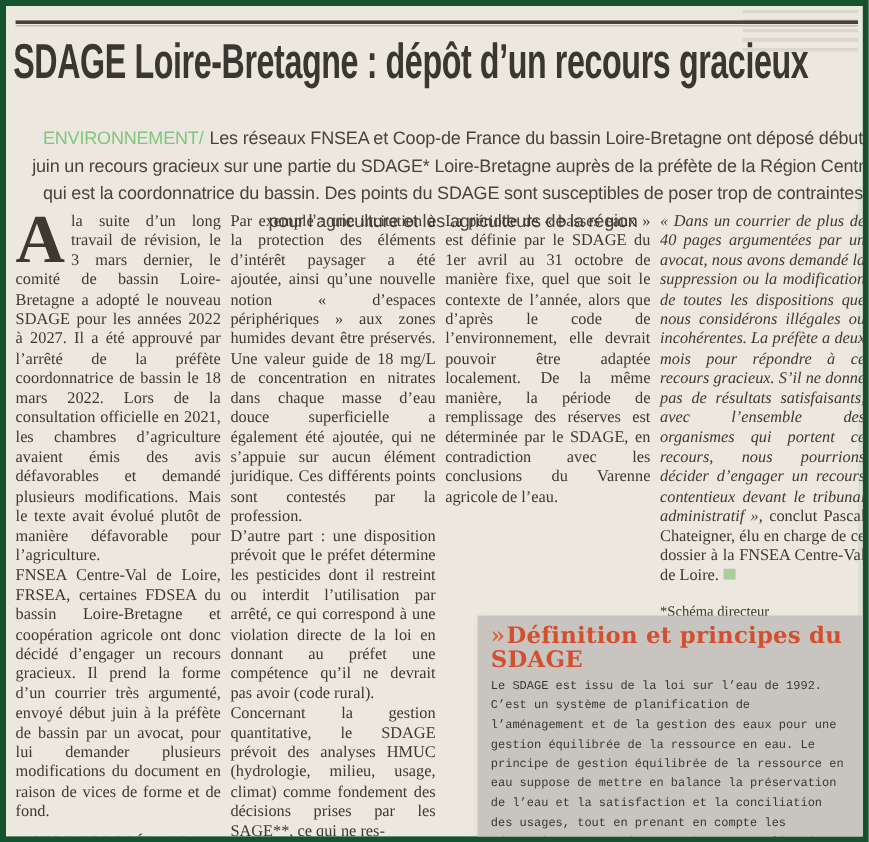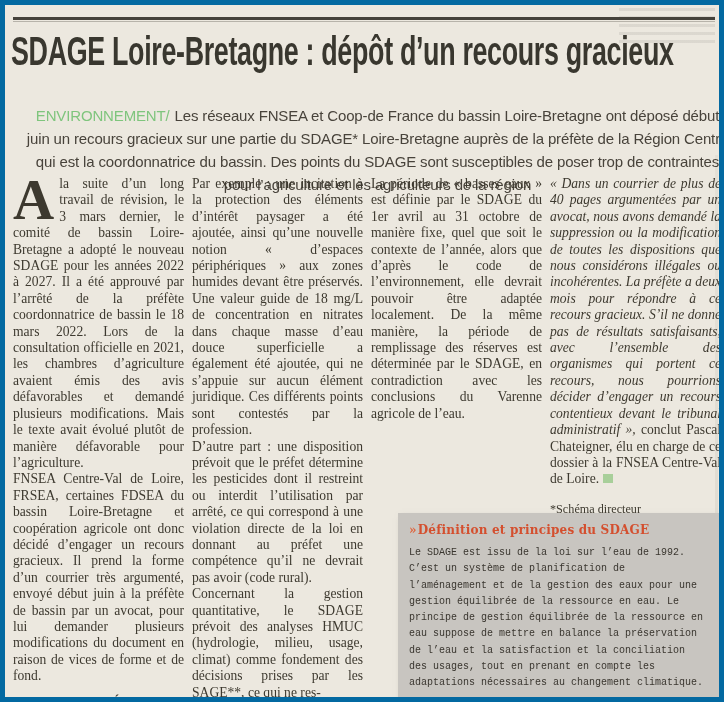--- a/index.html
+++ b/index.html
@@ -1,19 +1,19 @@
 <!DOCTYPE html>
 <html lang="fr"><head>
 <meta charset="utf-8">
 <style>
   html,body { margin:0; padding:0; background:#b9b6ae; }
   .canvas {
     position:relative; width:724px; height:702px; box-sizing:border-box;
     background:#ece8df;
-    border:5px solid #0369a1;
+    border:5px solid #14532d;
     overflow:hidden;
     font-family:"Liberation Serif", serif;
   }
   
   .bleed-tr {
     position:absolute; right:4px; top:2px; width:96px; height:36px; opacity:0.15;
     background:repeating-linear-gradient(0deg,#7e7c76 0 3px, transparent 3px 8px);
   }
   .bleed-edge {
     position:absolute; right:1px; top:150px; width:3px; height:420px; opacity:0.35;
@@ -76,21 +76,21 @@
 
   
   .sidebar-box {
     position:absolute; left:393px; top:508px; width:322px; box-sizing:border-box;
     background:#c8c5c0; padding:7px 11px 9px 11px;
     box-shadow:4px 5px 7px rgba(140,138,130,0.55);
   }
   .box-heading {
     margin:0 0 5px 0;
     font-family:"DejaVu Serif", serif; font-weight:700;
-    font-size:12px; line-height:20px; letter-spacing:0.2px;
+    font-size:19px; line-height:20px; letter-spacing:0.2px;
     color:#d44f2e;
   }
   .box-bullet { color:#e0643c; margin-right:1px; }
   .box-body {
     margin:0;
     font-family:Liberation Mono, monospace;
     font-size:10px; line-height:16.3px; color:#3a362f;
     text-align:left;
   }
 </style>

